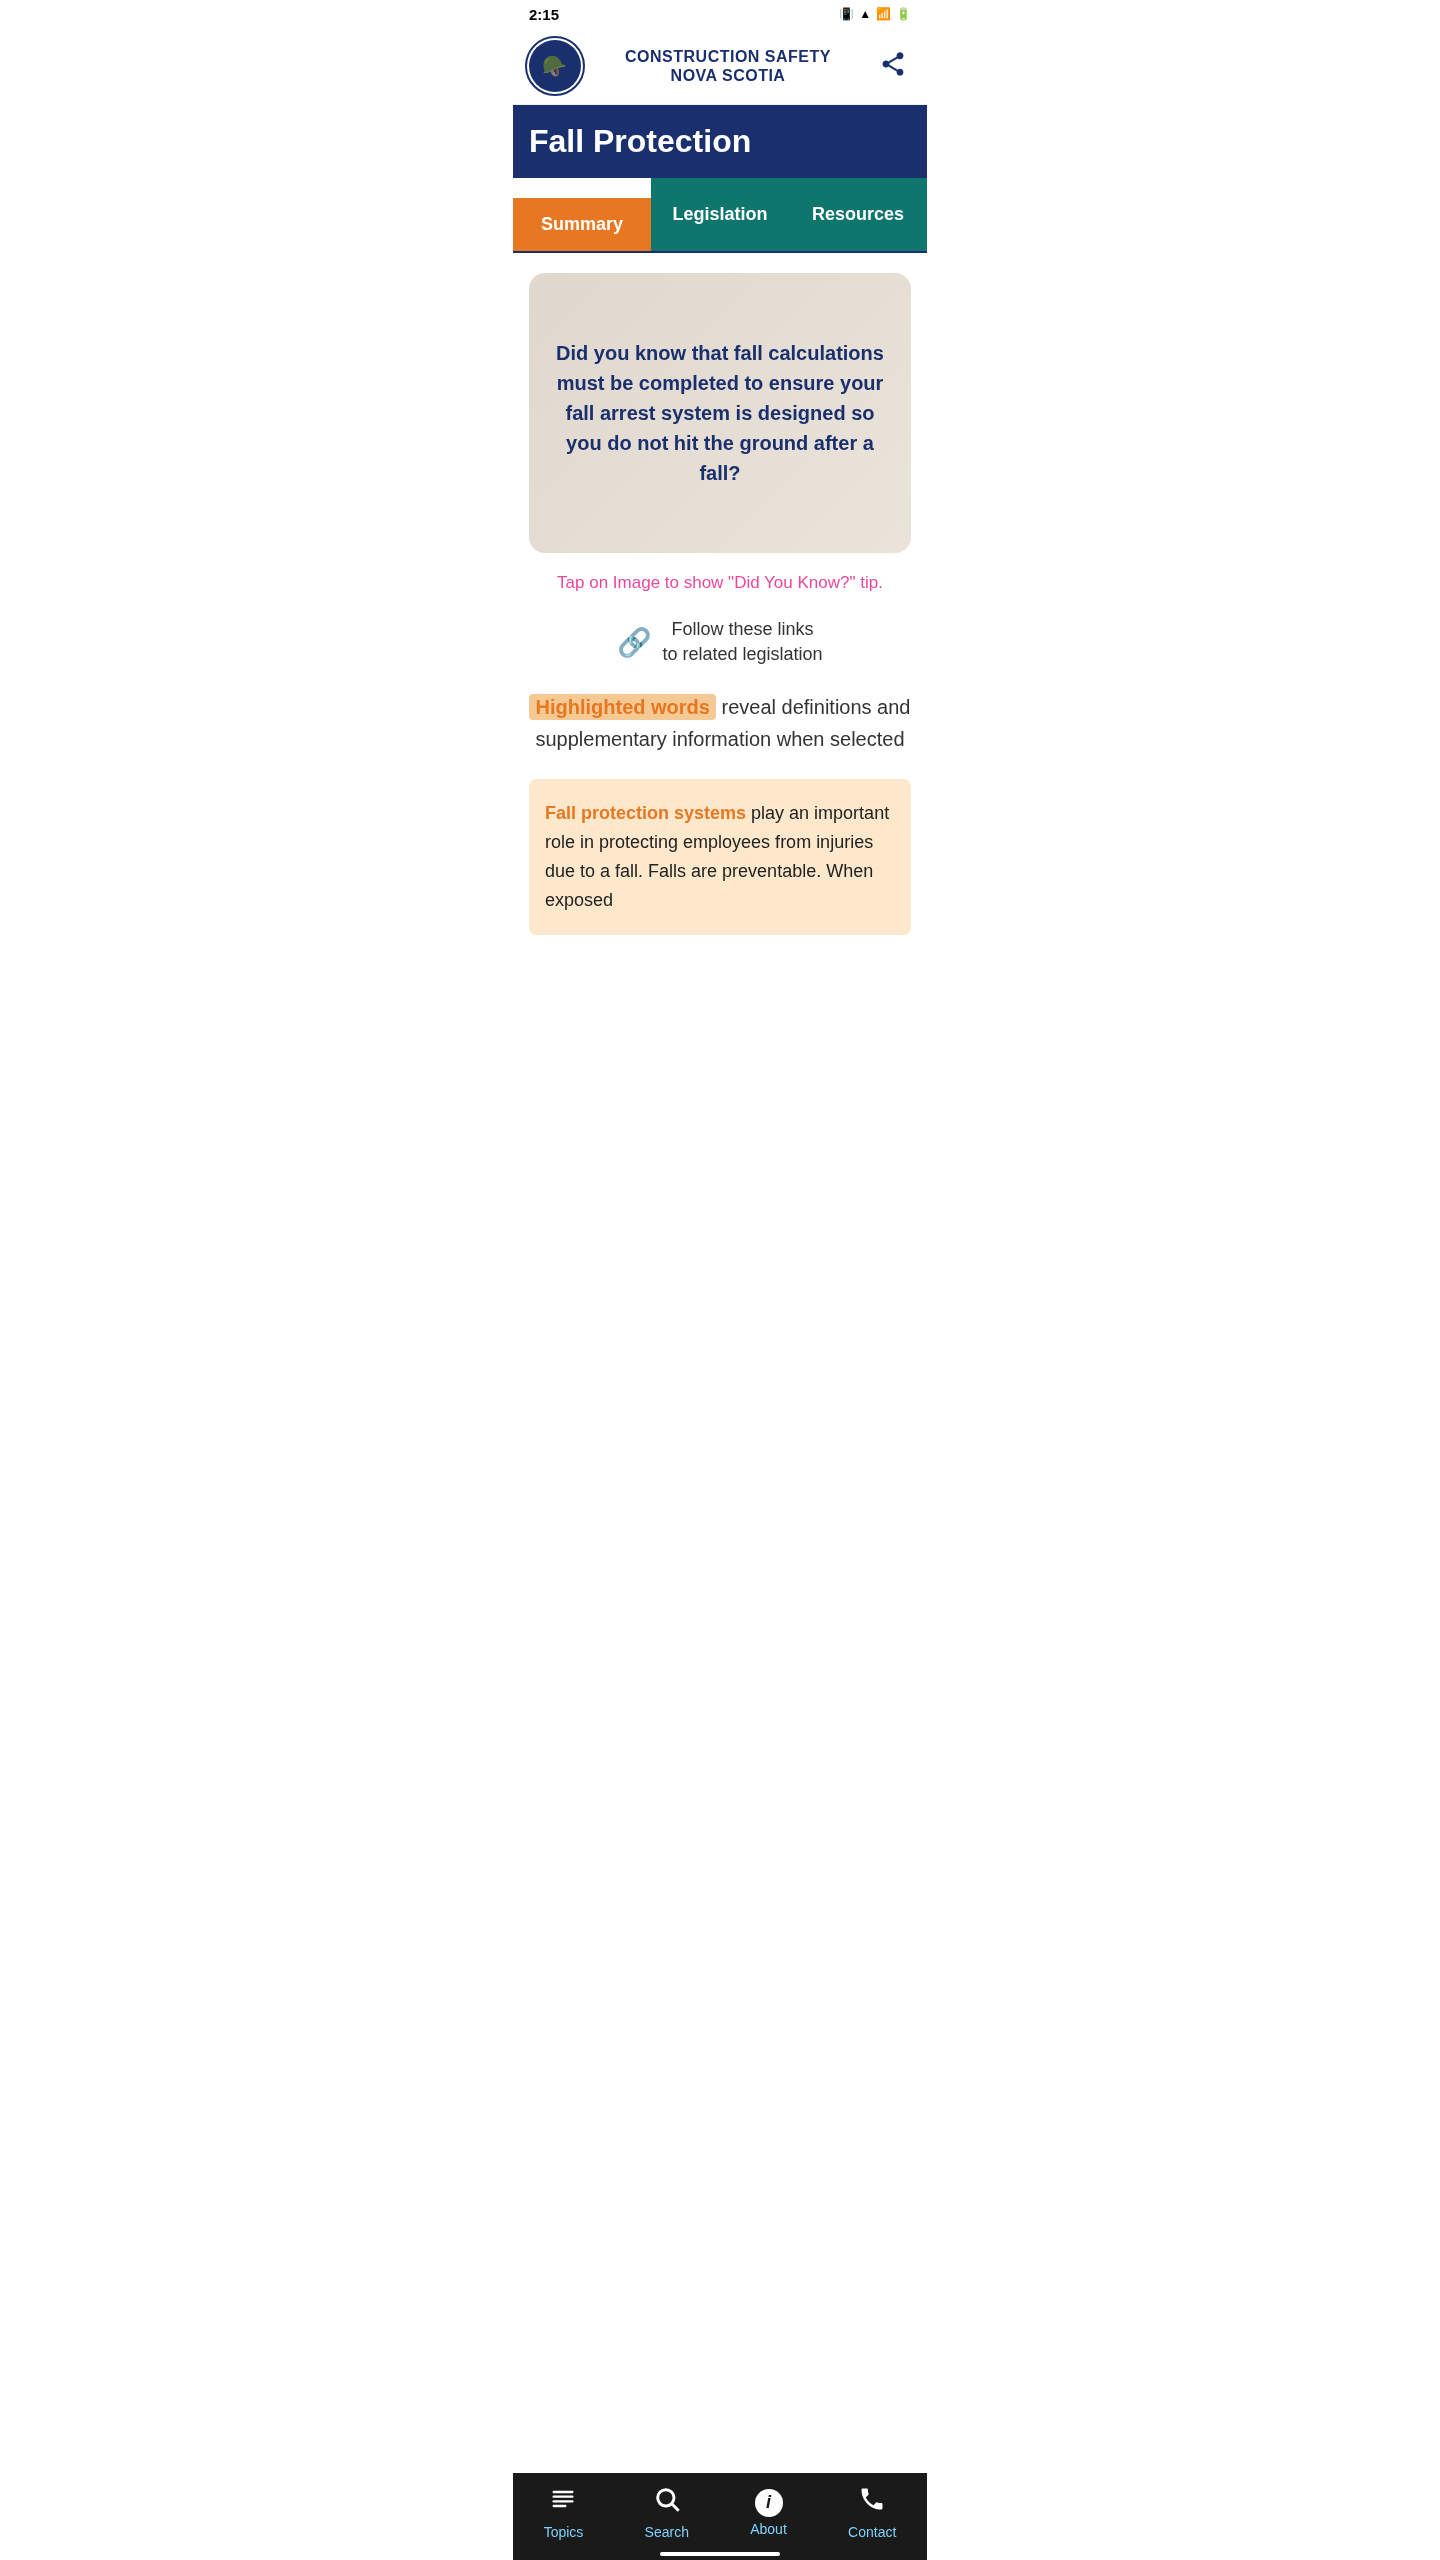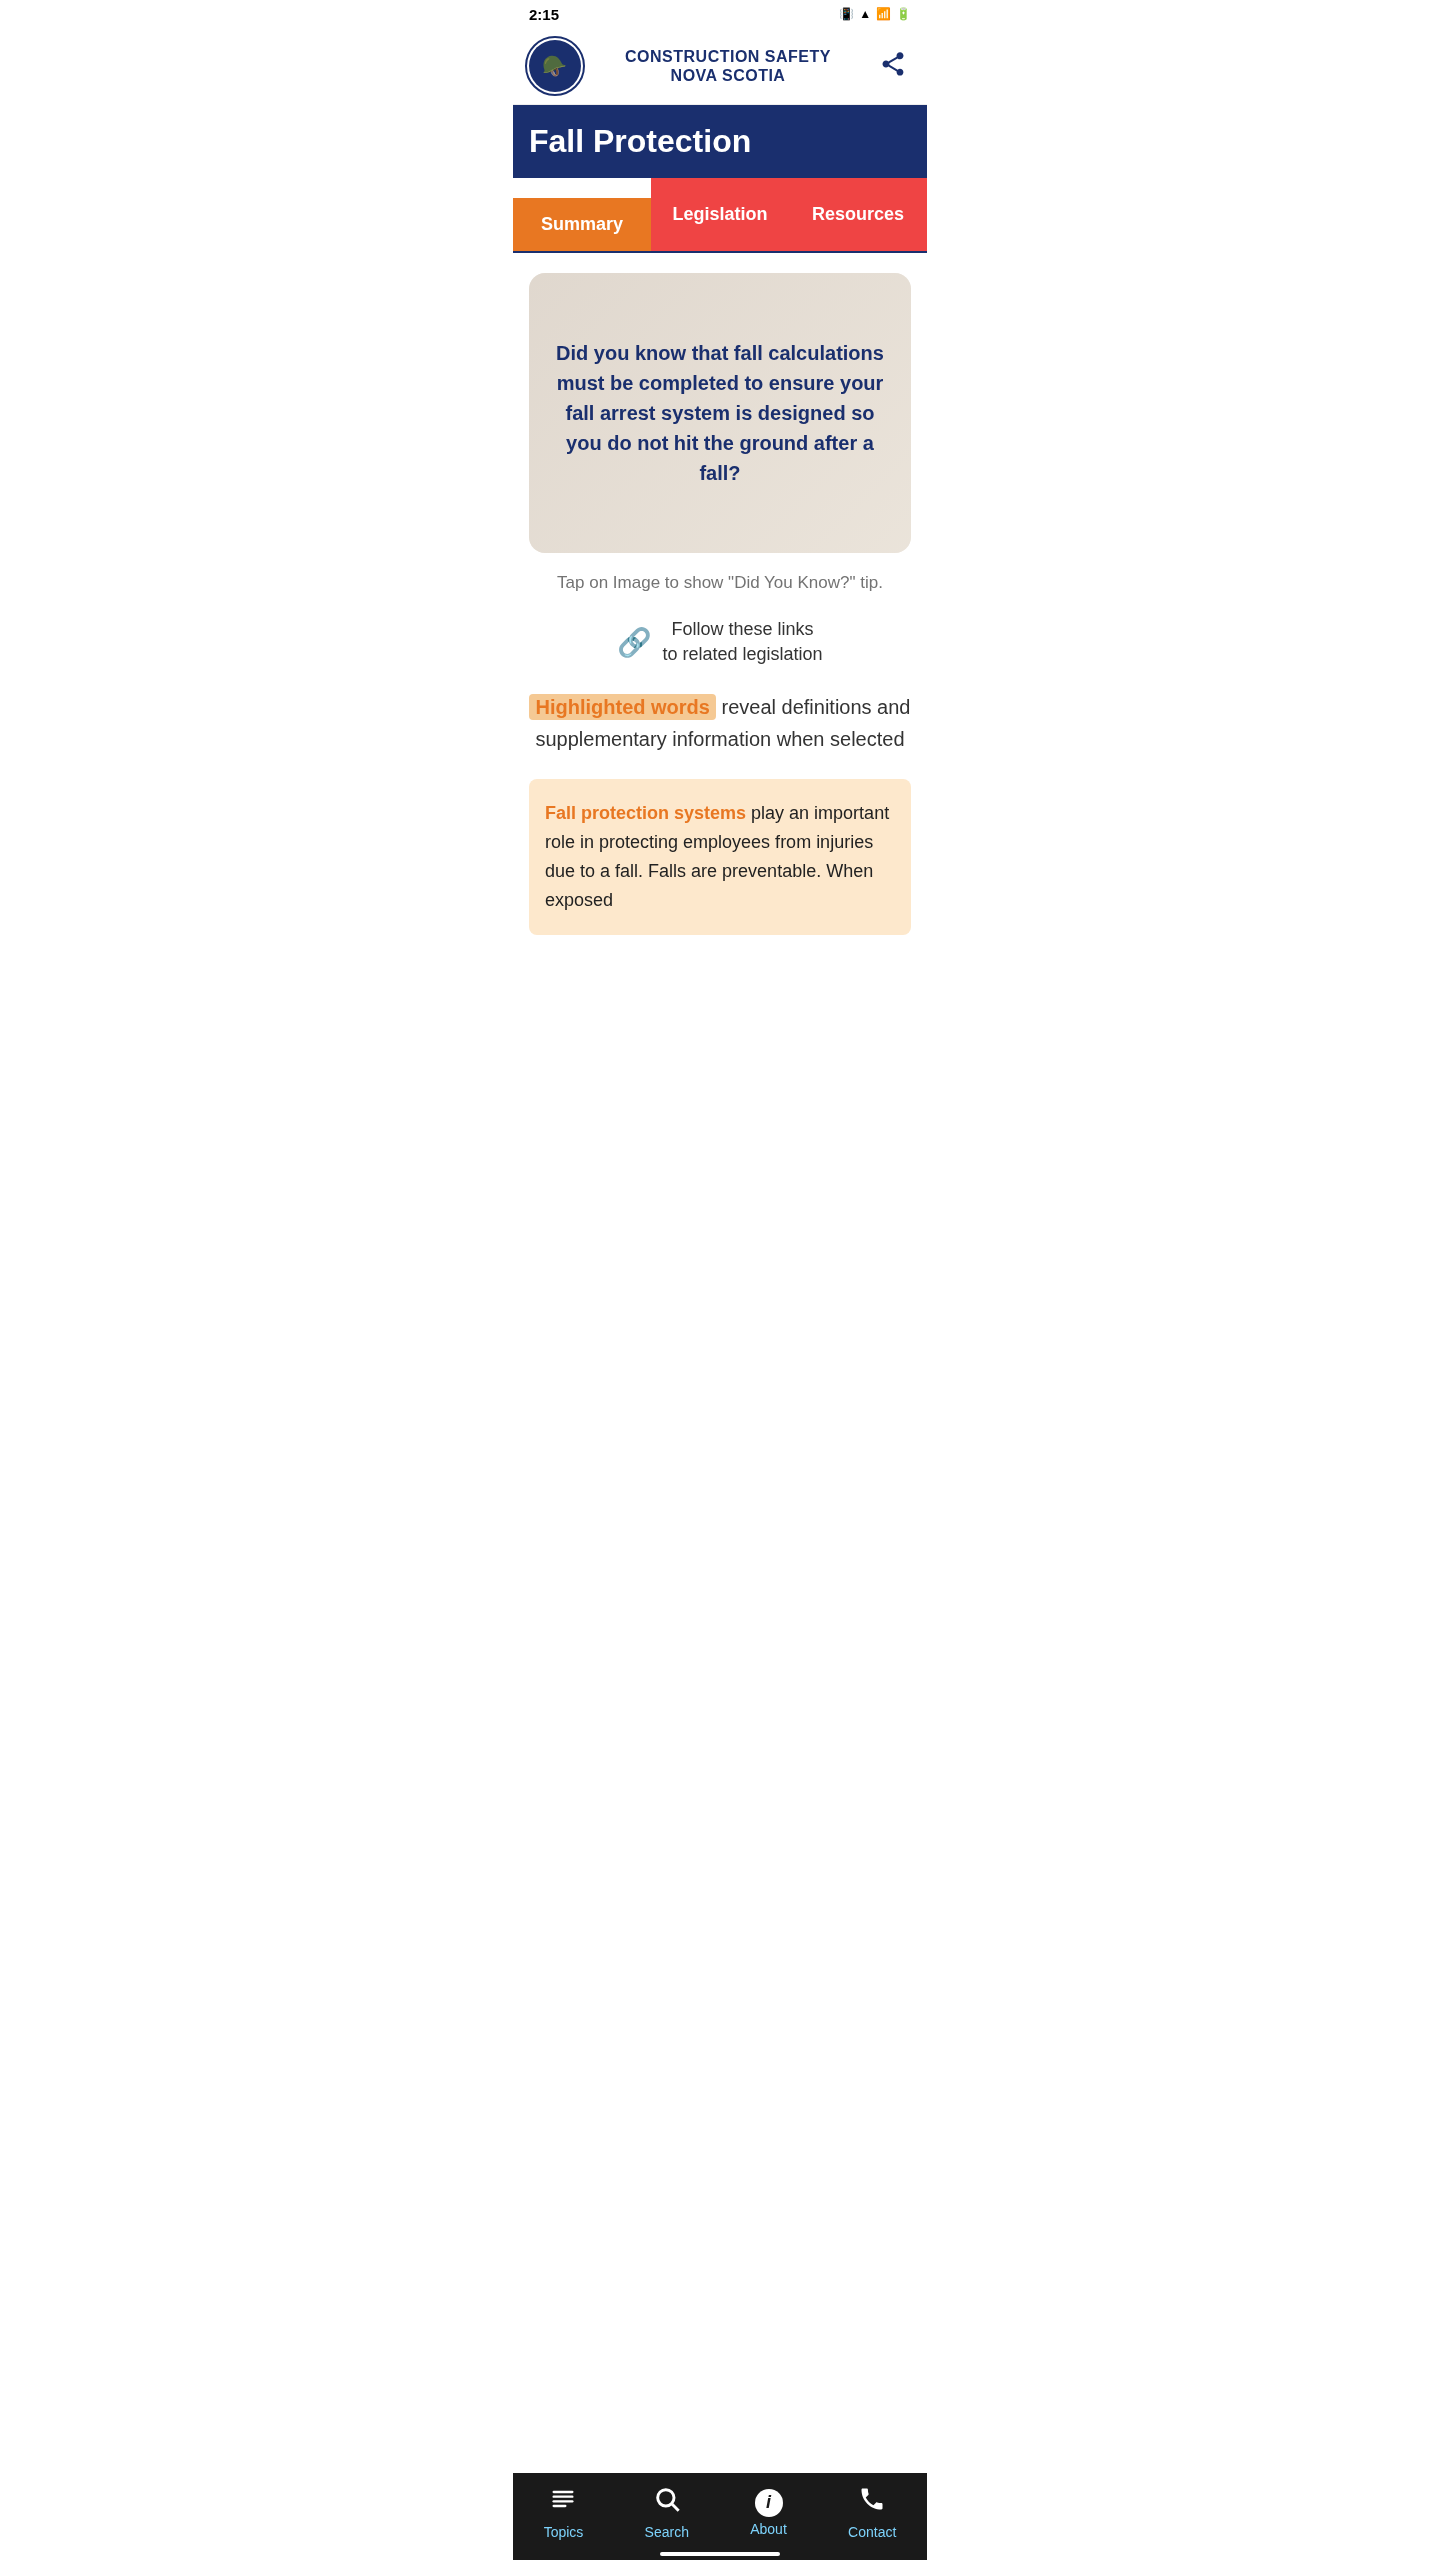--- a/index.html
+++ b/index.html
@@ -121,21 +121,21 @@
       cursor: pointer;
       border: none;
       outline: none;
     }
     .tab-active {
       background: #e87722;
       color: #fff;
       margin-top: 20px;
     }
     .tab-inactive {
-      background: #ef4444;
+      background: #0f766e;
       color: #fff;
     }
 
     
     .main-content {
       padding: 20px 16px;
       padding-bottom: 90px;
     }
 
     
@@ -164,21 +164,21 @@
       z-index: 1;
       color: #1a2f6e;
       font-size: 20px;
       font-weight: 700;
       line-height: 1.5;
       text-align: center;
     }
 
     .tap-instruction {
       text-align: center;
-      color: #737373;
+      color: #ec4899;
       font-size: 17px;
       margin-bottom: 24px;
     }
 
     
     .follow-links {
       display: flex;
       align-items: center;
       justify-content: center;
       gap: 10px;

